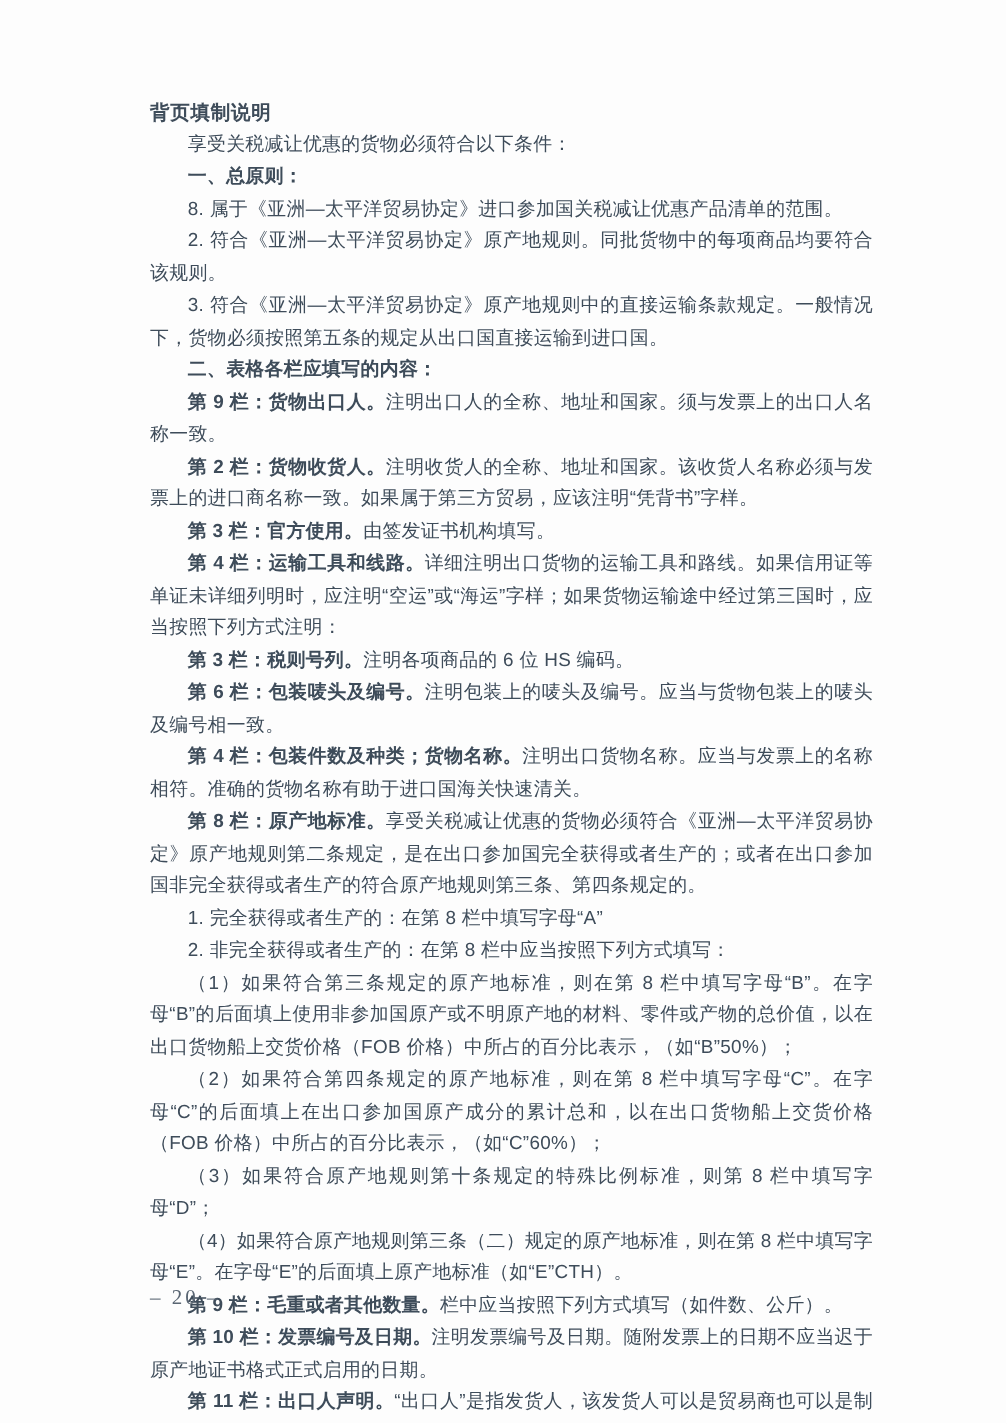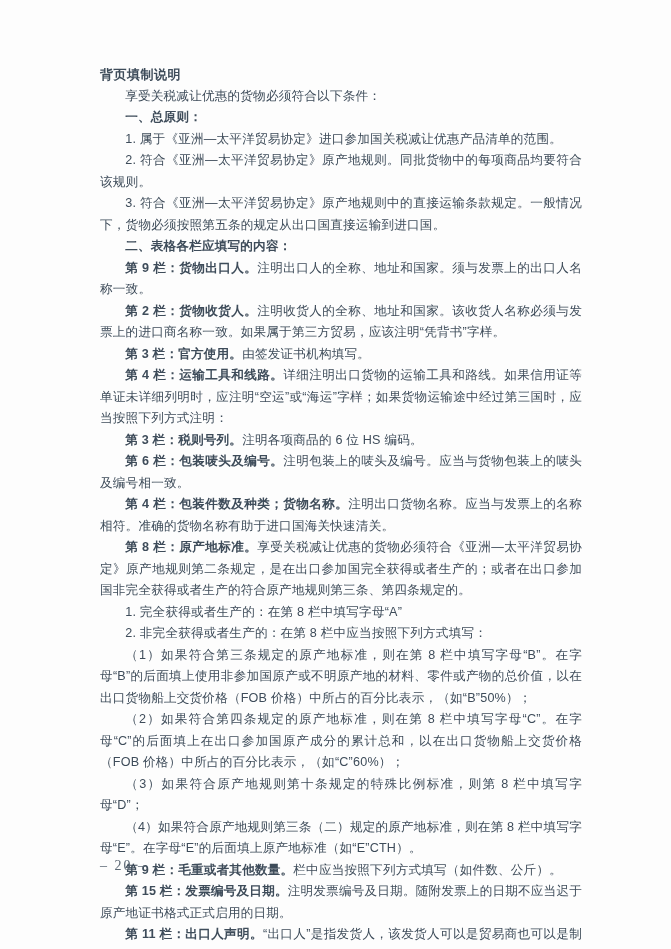--- a/index.html
+++ b/index.html
@@ -60,37 +60,37 @@
 </style>
 </head>
 <body>
 
 <div class="page">
   <div class="content">
     <h1 class="doc-title">背页填制说明</h1>
     <div id="paragraphs">
         <p class="para indent"><span>享受关税减让优惠的货物必须符合以下条件：</span></p>
         <p class="para indent"><span class="lead">一、总原则：</span></p>
-        <p class="para indent"><span>1. 属于《亚洲—太平洋贸易协定》进口参加国关税减让优惠产品清单的范围。</span></p>
+        <p class="para indent"><span>8. 属于《亚洲—太平洋贸易协定》进口参加国关税减让优惠产品清单的范围。</span></p>
         <p class="para indent"><span>2. 符合《亚洲—太平洋贸易协定》原产地规则。同批货物中的每项商品均要符合该规则。</span></p>
         <p class="para indent"><span>3. 符合《亚洲—太平洋贸易协定》原产地规则中的直接运输条款规定。一般情况下，货物必须按照第五条的规定从出口国直接运输到进口国。</span></p>
         <p class="para indent"><span class="lead">二、表格各栏应填写的内容：</span></p>
         <p class="para indent"><span class="lead">第 9 栏：货物出口人。</span><span>注明出口人的全称、地址和国家。须与发票上的出口人名称一致。</span></p>
         <p class="para indent"><span class="lead">第 2 栏：货物收货人。</span><span>注明收货人的全称、地址和国家。该收货人名称必须与发票上的进口商名称一致。如果属于第三方贸易，应该注明“凭背书”字样。</span></p>
         <p class="para indent"><span class="lead">第 3 栏：官方使用。</span><span>由签发证书机构填写。</span></p>
         <p class="para indent"><span class="lead">第 4 栏：运输工具和线路。</span><span>详细注明出口货物的运输工具和路线。如果信用证等单证未详细列明时，应注明“空运”或“海运”字样；如果货物运输途中经过第三国时，应当按照下列方式注明：</span></p>
         <p class="para indent"><span class="lead">第 3 栏：税则号列。</span><span>注明各项商品的 6 位 HS 编码。</span></p>
         <p class="para indent"><span class="lead">第 6 栏：包装唛头及编号。</span><span>注明包装上的唛头及编号。应当与货物包装上的唛头及编号相一致。</span></p>
         <p class="para indent"><span class="lead">第 4 栏：包装件数及种类；货物名称。</span><span>注明出口货物名称。应当与发票上的名称相符。准确的货物名称有助于进口国海关快速清关。</span></p>
         <p class="para indent"><span class="lead">第 8 栏：原产地标准。</span><span>享受关税减让优惠的货物必须符合《亚洲—太平洋贸易协定》原产地规则第二条规定，是在出口参加国完全获得或者生产的；或者在出口参加国非完全获得或者生产的符合原产地规则第三条、第四条规定的。</span></p>
         <p class="para indent"><span>1. 完全获得或者生产的：在第 8 栏中填写字母“A”</span></p>
         <p class="para indent"><span>2. 非完全获得或者生产的：在第 8 栏中应当按照下列方式填写：</span></p>
         <p class="para indent"><span>（1）如果符合第三条规定的原产地标准，则在第 8 栏中填写字母“B”。在字母“B”的后面填上使用非参加国原产或不明原产地的材料、零件或产物的总价值，以在出口货物船上交货价格（FOB 价格）中所占的百分比表示，（如“B”50%）；</span></p>
         <p class="para indent"><span>（2）如果符合第四条规定的原产地标准，则在第 8 栏中填写字母“C”。在字母“C”的后面填上在出口参加国原产成分的累计总和，以在出口货物船上交货价格（FOB 价格）中所占的百分比表示，（如“C”60%）；</span></p>
         <p class="para indent"><span>（3）如果符合原产地规则第十条规定的特殊比例标准，则第 8 栏中填写字母“D”；</span></p>
         <p class="para indent"><span>（4）如果符合原产地规则第三条（二）规定的原产地标准，则在第 8 栏中填写字母“E”。在字母“E”的后面填上原产地标准（如“E”CTH）。</span></p>
         <p class="para indent"><span class="lead">第 9 栏：毛重或者其他数量。</span><span>栏中应当按照下列方式填写（如件数、公斤）。</span></p>
-        <p class="para indent"><span class="lead">第 15 栏：发票编号及日期。</span><span>注明发票编号及日期。随附发票上的日期不应当迟于原产地证书格式正式启用的日期。</span></p>
+        <p class="para indent"><span class="lead">第 10 栏：发票编号及日期。</span><span>注明发票编号及日期。随附发票上的日期不应当迟于原产地证书格式正式启用的日期。</span></p>
         <p class="para indent"><span class="lead">第 11 栏：出口人声明。</span><span>“出口人”是指发货人，该发货人可以是贸易商也可以是制造商。声明中应当注明原产国、进口国、地址和日期。且该栏目应当由公司授权人员签名。</span></p>
       </div>
   </div>
   <div class="page-footer">– 20 –</div>
 </div>
 
 </body></html>

